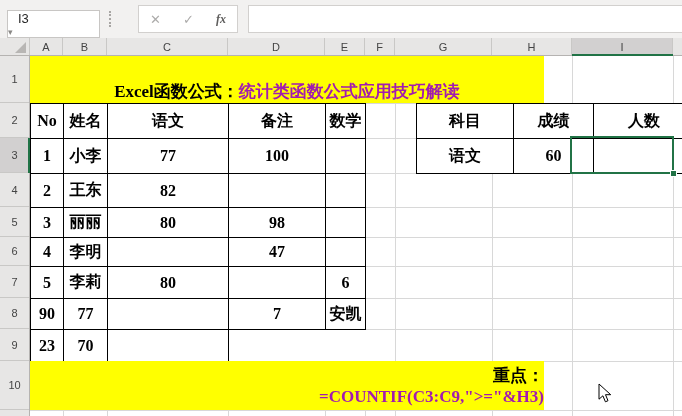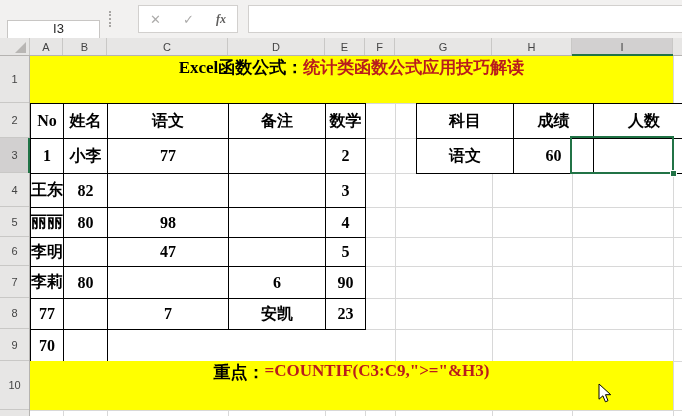--- a/index.html
+++ b/index.html
@@ -1,22 +1,22 @@
 <!DOCTYPE html>
 <html><head>
 <meta charset="utf-8">
 <style>
   * { margin:0; padding:0; box-sizing:border-box; }
   body { font-family:"Liberation Sans","DejaVu Sans",sans-serif; }
   .screen { position:relative; width:682px; height:416px; background:#fff; overflow:hidden; }
 
   
   .topbar { position:absolute; left:0; top:0; width:682px; height:38px; background:#F2F1F0; }
-  .namebox { position:absolute; left:7px; top:20px; width:93px; height:28px; background:#fff;
-             border:1px solid #C8C6C4; display:flex; align-items:center;flex-direction:column; }
+  .namebox { position:absolute; left:7px; top:10px; width:93px; height:28px; background:#fff;
+             border:1px solid #C8C6C4; display:flex; align-items:flex-start;flex-direction:column; }
   .namebox .val { padding-left:10px; font-size:13px; color:#262626; flex:1; }
   .namebox .dd { color:#8a8886; font-size:9px; padding-right:7px; }
   .fb-divider { position:absolute; left:109px; top:11px; height:16px; width:0;
                 border-left:2px dotted #A8A6A4; }
   .fb-buttons { position:absolute; left:138px; top:5px; width:100px; height:28px; background:#fff;
                 border:1px solid #D2D0CE; display:flex; align-items:center; justify-content:space-around; }
   .fb-x, .fb-ok { color:#ACABAA; font-size:13px; }
   .fb-fx { color:#5f5e5d; font-size:12px; font-style:italic; font-family:"Liberation Serif",serif; font-weight:bold; }
   .fbar { position:absolute; left:248px; top:5px; width:434px; height:28px; background:#fff;
           border:1px solid #D2D0CE; border-right:none; }
@@ -37,24 +37,24 @@
   .rowhdr { position:absolute; left:0; width:29px; display:flex; align-items:center; justify-content:center;
             font-size:11px; color:#444; border-bottom:1px solid #C9C8C6; background:#E7E6E5; }
   .rowhdr.sel { background:#D2D0D0; }
   .row-accent { position:absolute; left:28px; width:2px; background:#217346; }
 
   
   .vg { position:absolute; width:1px; background:#D8D8D8; top:56px; height:360px; }
   .hg { position:absolute; height:1px; background:#D8D8D8; left:30px; width:652px; }
 
   
-  .banner { position:absolute; left:30px; width:643px; background:#FFFF00; display:flex;
-            align-items:flex-start; justify-content:center; font-family:"Liberation Serif","DejaVu Serif",serif;
+  .banner { position:absolute; left:30px; width:514px; background:#FFFF00; display:flex;
+            align-items:flex-end; justify-content:center; font-family:"Liberation Serif","DejaVu Serif",serif;
             font-weight:bold; font-size:17px; }
-  .banner .red { color:#b91c1c; }
+  .banner .red { color:#a21caf; }
   .banner .blk { color:#000; }
 
   
   .ltable { position:absolute; left:30px; top:103px; display:grid; background:#fff;
             grid-template-columns:33px 44px 121px 97px 40px;
             grid-template-rows:35px 35px 34px 30px 29px 32px 31px 32px;
             border-top:1px solid #000; border-left:1px solid #000; }
   .rtable { position:absolute; left:416px; top:103px; display:grid; background:#fff;
             grid-template-columns:97px 80px 101px;
             grid-template-rows:35px 35px;
@@ -146,20 +146,21 @@
   <div class="ltable">
     <div class="c">No</div>
     <div class="c">姓名</div>
     <div class="c">语文</div>
     <div class="c">备注</div>
     <div class="c">数学</div>
 
     <div class="c">1</div>
     <div class="c">小李</div>
     <div class="c">77</div>
+    <div class="c">100</div>
     <div class="c"></div>
 
     <div class="c">2</div>
     <div class="c">王东</div>
     <div class="c">82</div>
     <div class="c"></div>
     <div class="c"></div>
 
     <div class="c">3</div>
     <div class="c">丽丽</div>
@@ -195,21 +196,21 @@
     <div class="c">成绩</div>
     <div class="c">人数</div>
     <div class="c">语文</div>
     <div class="c">60</div>
     <div class="c"></div>
   </div>
 
   <div class="sel-box"></div>
   <div class="fill-handle"></div>
 
-  <div class="banner" style="top:361px;height:49px;">
+  <div class="banner" style="top:361px;height:49px;flex-direction:column;">
     <span class="blk">重点：</span>
     <span class="red">=COUNTIF(C3:C9,"&gt;="&amp;H3)</span>
   </div>
 
   <div class="cursor">
     <svg width="15" height="21" viewBox="0 0 15 21">
       <polygon points="1,1 1,16.2 4.9,12.8 7.4,18.8 10,17.7 7.5,11.7 12.7,11.7" fill="#ffffff" stroke="#000000" stroke-width="1"></polygon>
     </svg>
   </div>
 

